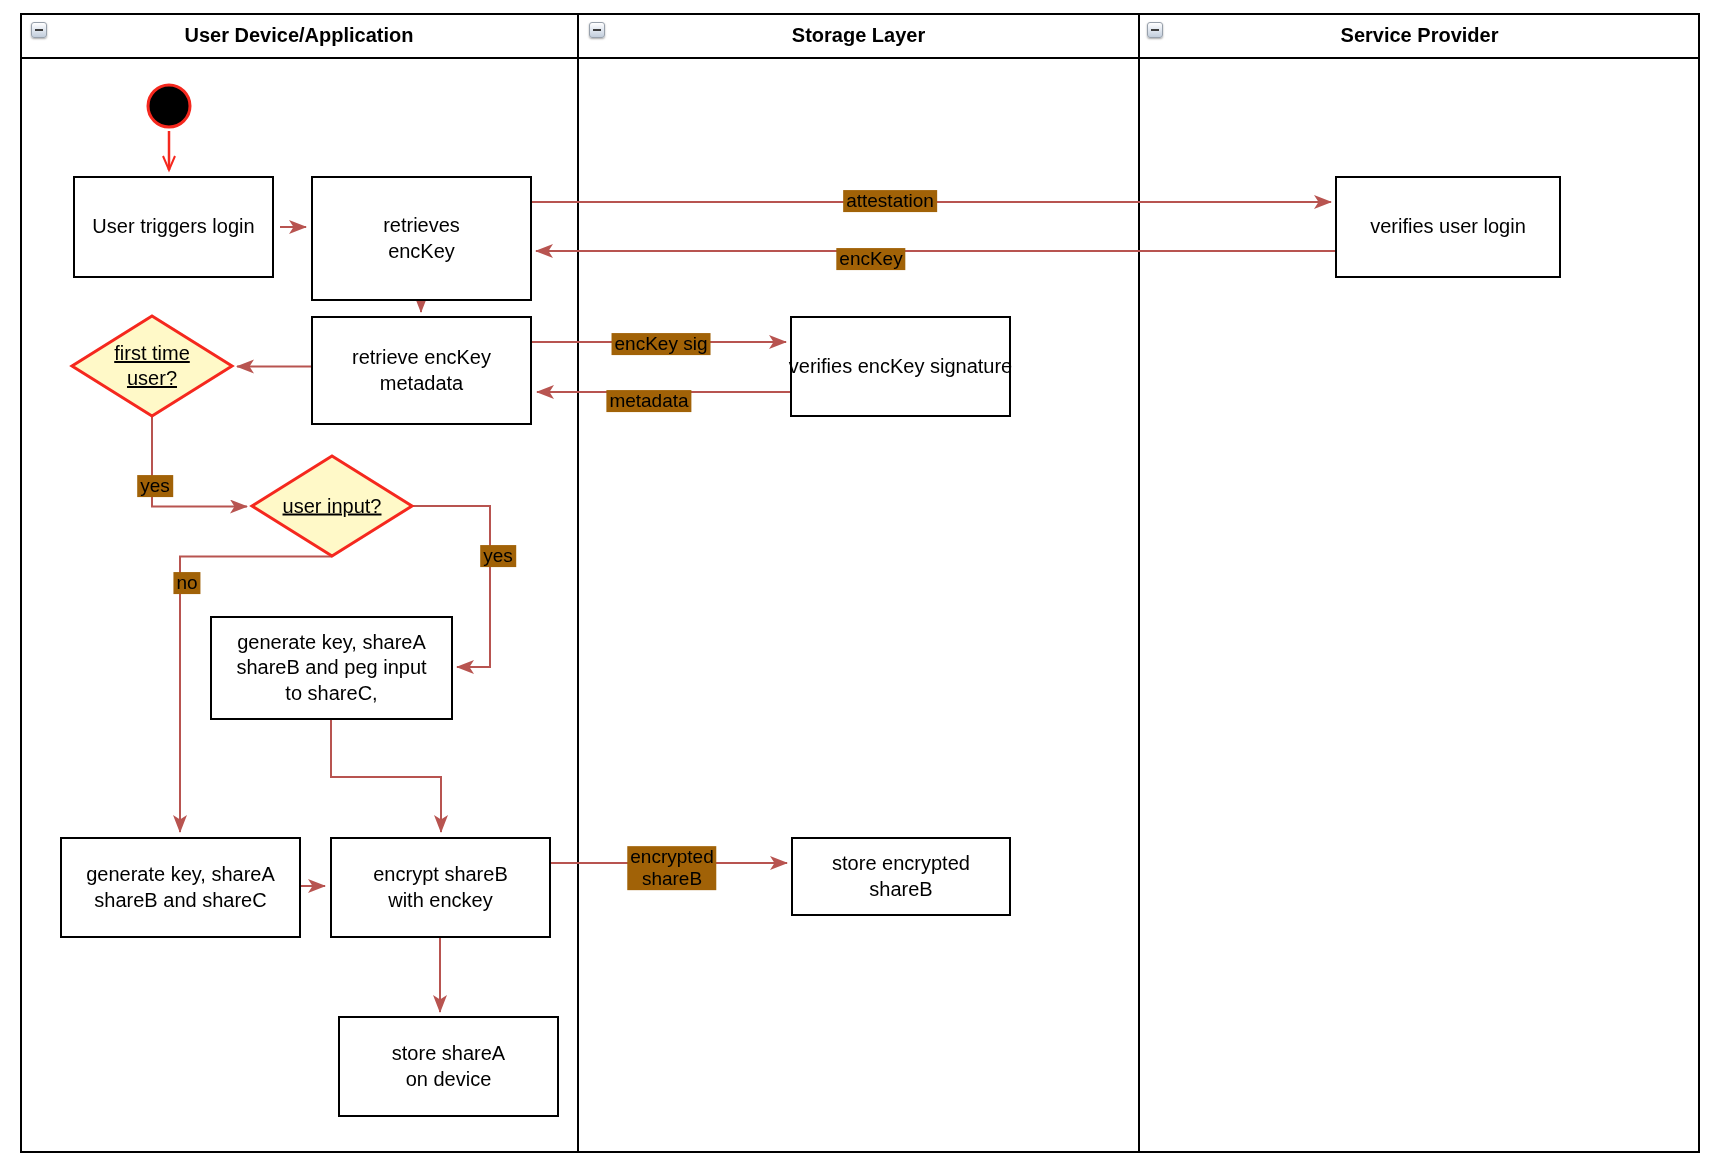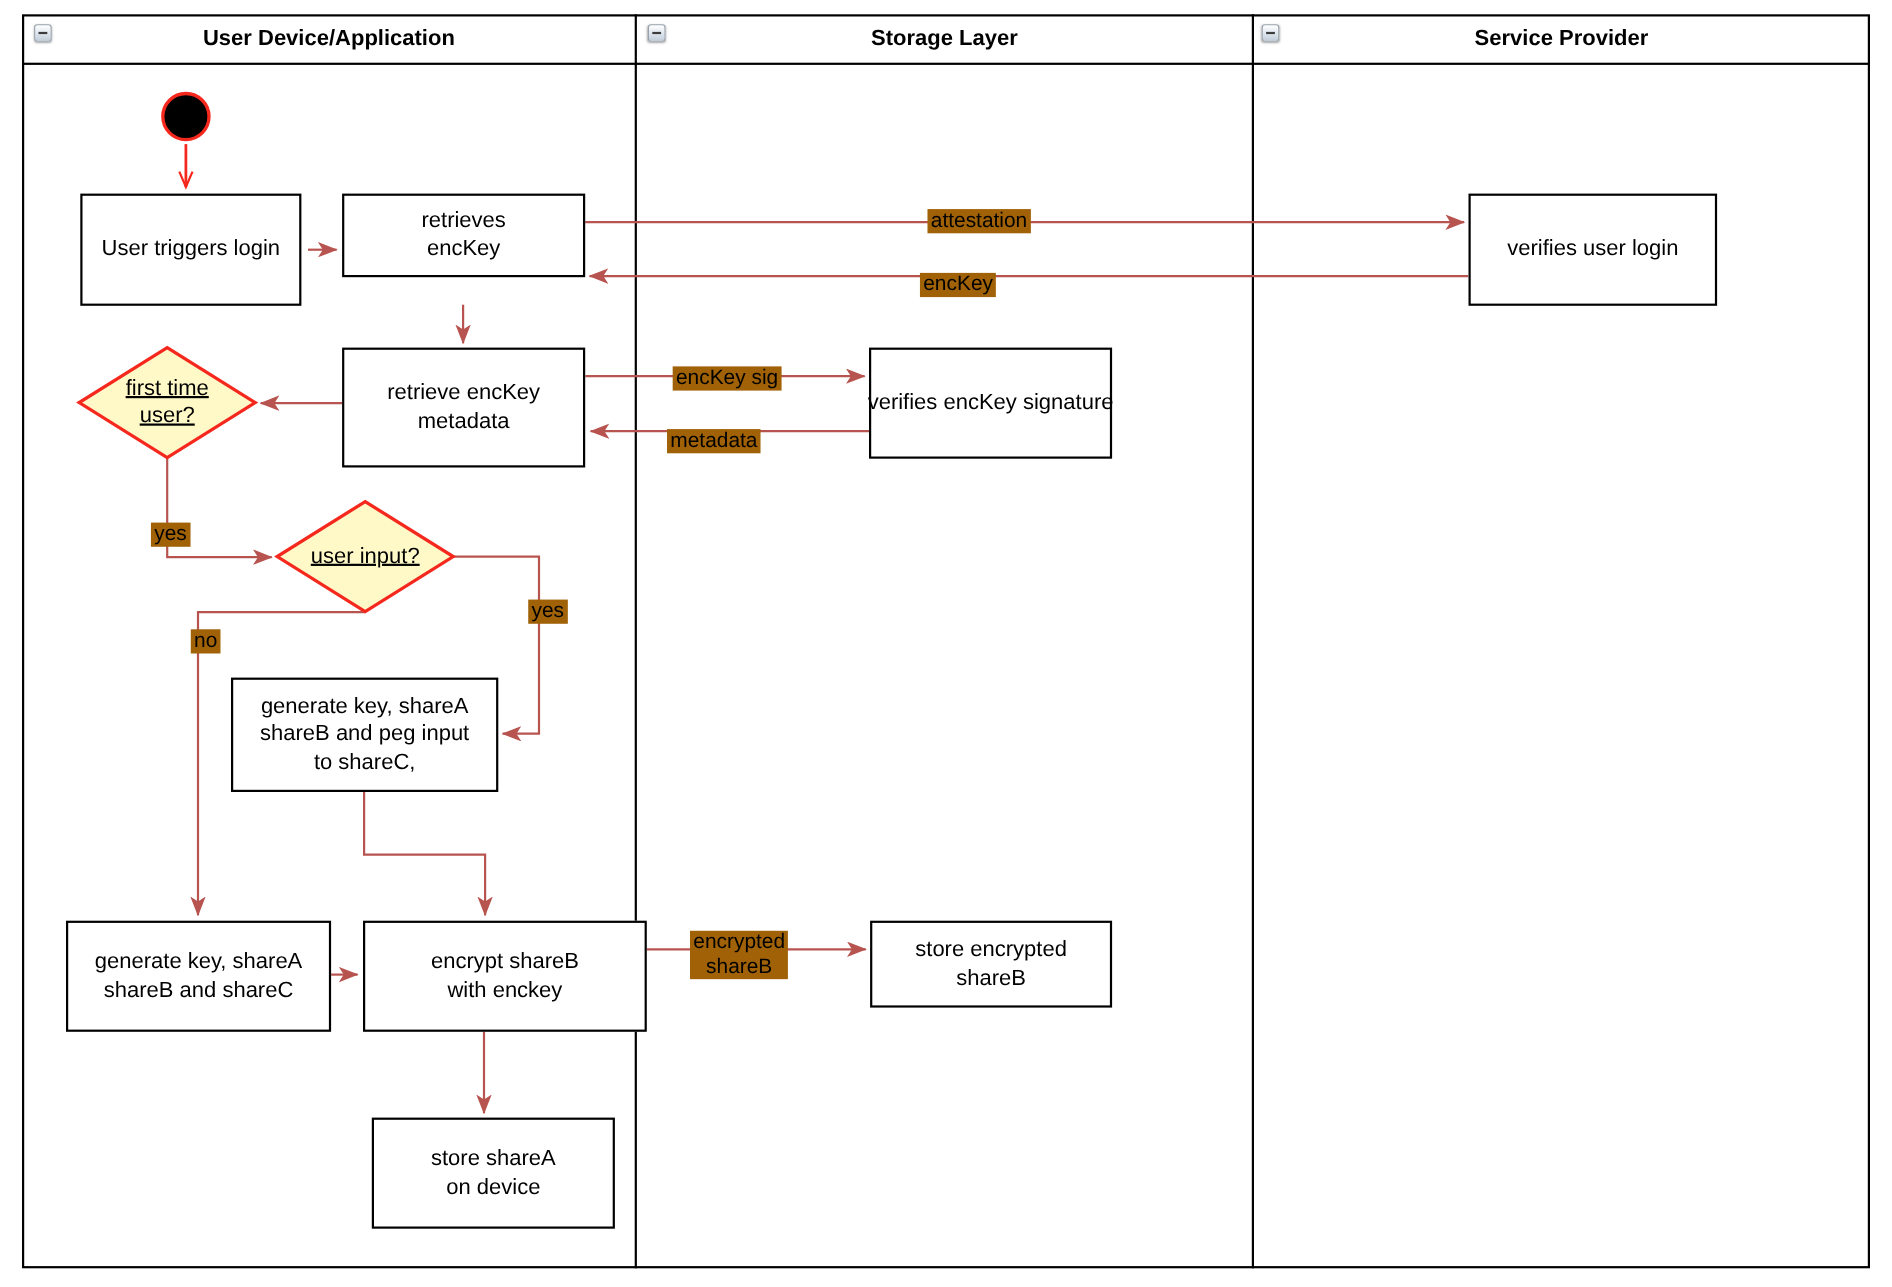--- a/index.html
+++ b/index.html
@@ -85,32 +85,32 @@
   <path class="edge" d="M331,719 L331,777 L441,777 L441,832" marker-end="url(#arr)"></path>
   <path class="edge" d="M300,886 L325,886" marker-end="url(#arr)"></path>
   <path class="edge" d="M551,863 L787,863" marker-end="url(#arr)"></path>
   <path class="edge" d="M440,937 L440,1012" marker-end="url(#arr)"></path>
 
   <polygon class="diamond" points="152,316 232,366 152,416 72,366"></polygon>
   <polygon class="diamond" points="332,456 412,506 332,556 252,506"></polygon>
 </svg>
 
 <div class="node" style="left:73px;top:176px;width:201px;height:102px">User triggers login</div>
-<div class="node" style="left:311px;top:176px;width:221px;height:76px">retrieves
+<div class="node" style="left:311px;top:176px;width:221px;height:125px">retrieves
 encKey</div>
 <div class="node" style="left:1335px;top:176px;width:226px;height:102px">verifies user login</div>
 <div class="node" style="left:311px;top:316px;width:221px;height:109px">retrieve encKey
 metadata</div>
 <div class="node nowrap" style="left:790px;top:316px;width:221px;height:101px">verifies encKey signature</div>
 <div class="node" style="left:210px;top:616px;width:243px;height:104px">generate key, shareA
 shareB and peg input
 to shareC,</div>
 <div class="node" style="left:60px;top:837px;width:241px;height:101px">generate key, shareA
 shareB and shareC</div>
-<div class="node" style="left:330px;top:837px;width:258px;height:101px">encrypt shareB
+<div class="node" style="left:330px;top:837px;width:221px;height:101px">encrypt shareB
 with enckey</div>
 <div class="node" style="left:791px;top:837px;width:220px;height:79px">store encrypted
 shareB</div>
 <div class="node" style="left:338px;top:1016px;width:221px;height:101px">store shareA
 on device</div>
 
 <div class="diamond-label" style="left:152px;top:366px">first time
 user?</div>
 <div class="diamond-label" style="left:332px;top:506px">user input?</div>
 

